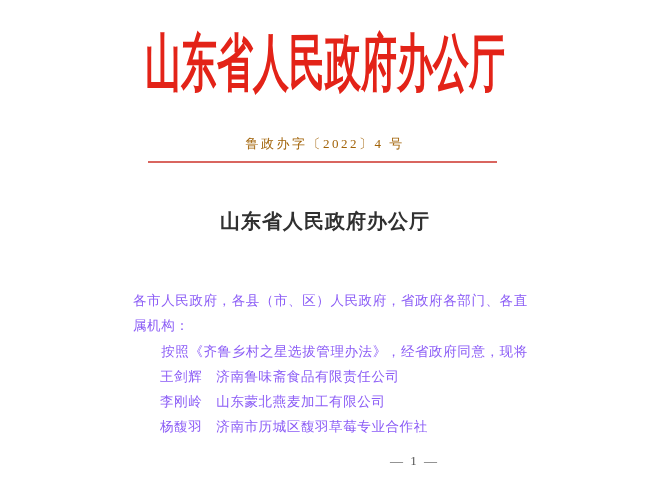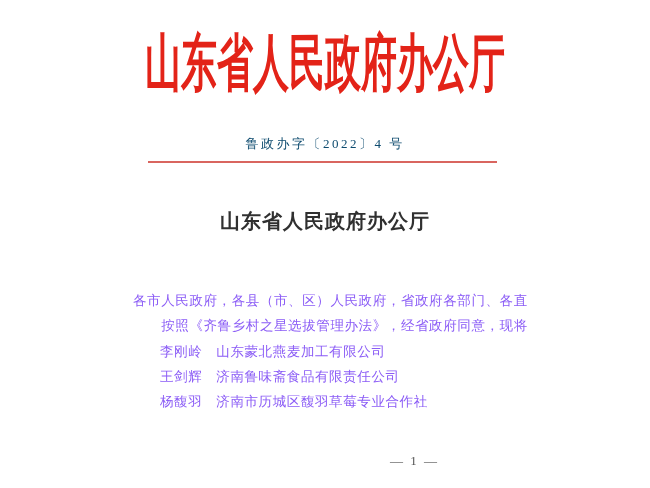--- a/index.html
+++ b/index.html
@@ -33,21 +33,21 @@
     white-space: nowrap;
   }
   .doc-number {
     position: absolute;
     top: 136px;
     left: 0;
     width: 650px;
     text-align: center;
     font-size: 13px;
     line-height: 16px;
-    color: #0c4a6e;
+    color: #a16207;
     letter-spacing: 2.5px;
     white-space: nowrap;
   }
   .red-rule {
     position: absolute;
     top: 161px;
     left: 148px;
     width: 349px;
     height: 2px;
     background: #d9655f;
@@ -106,27 +106,28 @@
   <div class="doc-number">鲁政办字〔2022〕4 号</div>
 
   <div class="red-rule"></div>
 
   <div class="notice-title">
     <div>山东省人民政府办公厅</div>
   </div>
 
   <div class="notice-body">
     <div class="body-line">各市人民政府，各县（市、区）人民政府，省政府各部门、各直</div>
+    <div class="body-line">属机构：</div>
     <div class="body-line">　　按照《齐鲁乡村之星选拔管理办法》，经省政府同意，现将</div>
 
     <div class="awardee-row">
-      <span class="awardee-name">李刚岭</span><span class="awardee-org">山东蒙北燕麦加工有限公司</span>
+      <span class="awardee-name">王剑辉</span><span class="awardee-org">济南鲁味斋食品有限责任公司</span>
     </div>
     <div class="awardee-row">
-      <span class="awardee-name">王剑辉</span><span class="awardee-org">济南鲁味斋食品有限责任公司</span>
+      <span class="awardee-name">李刚岭</span><span class="awardee-org">山东蒙北燕麦加工有限公司</span>
     </div>
     <div class="awardee-row">
       <span class="awardee-name">杨馥羽</span><span class="awardee-org">济南市历城区馥羽草莓专业合作社</span>
     </div>
   </div>
 
   <div class="page-number">— 1 —</div>
 
 </div>
 

